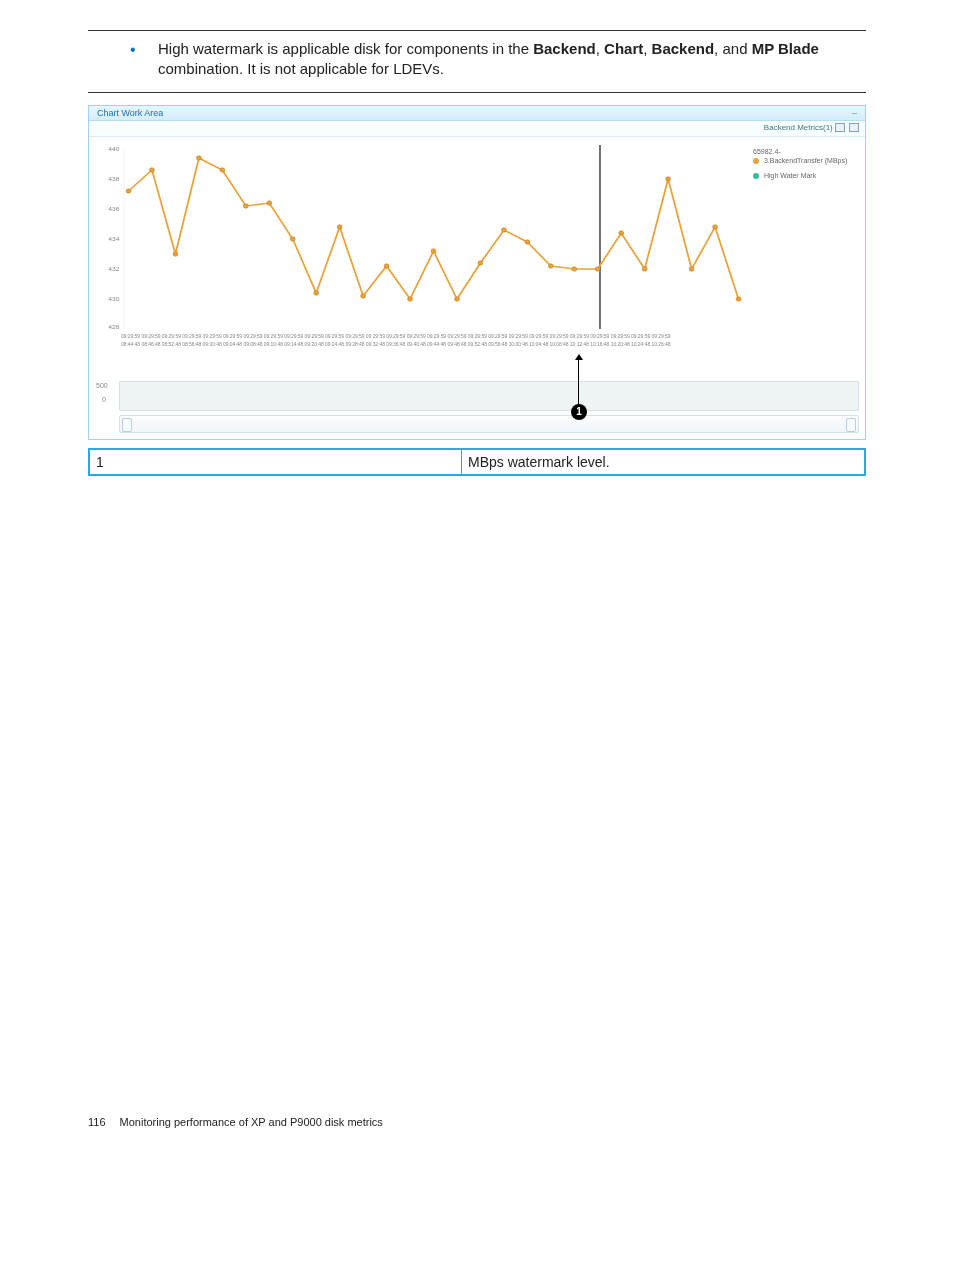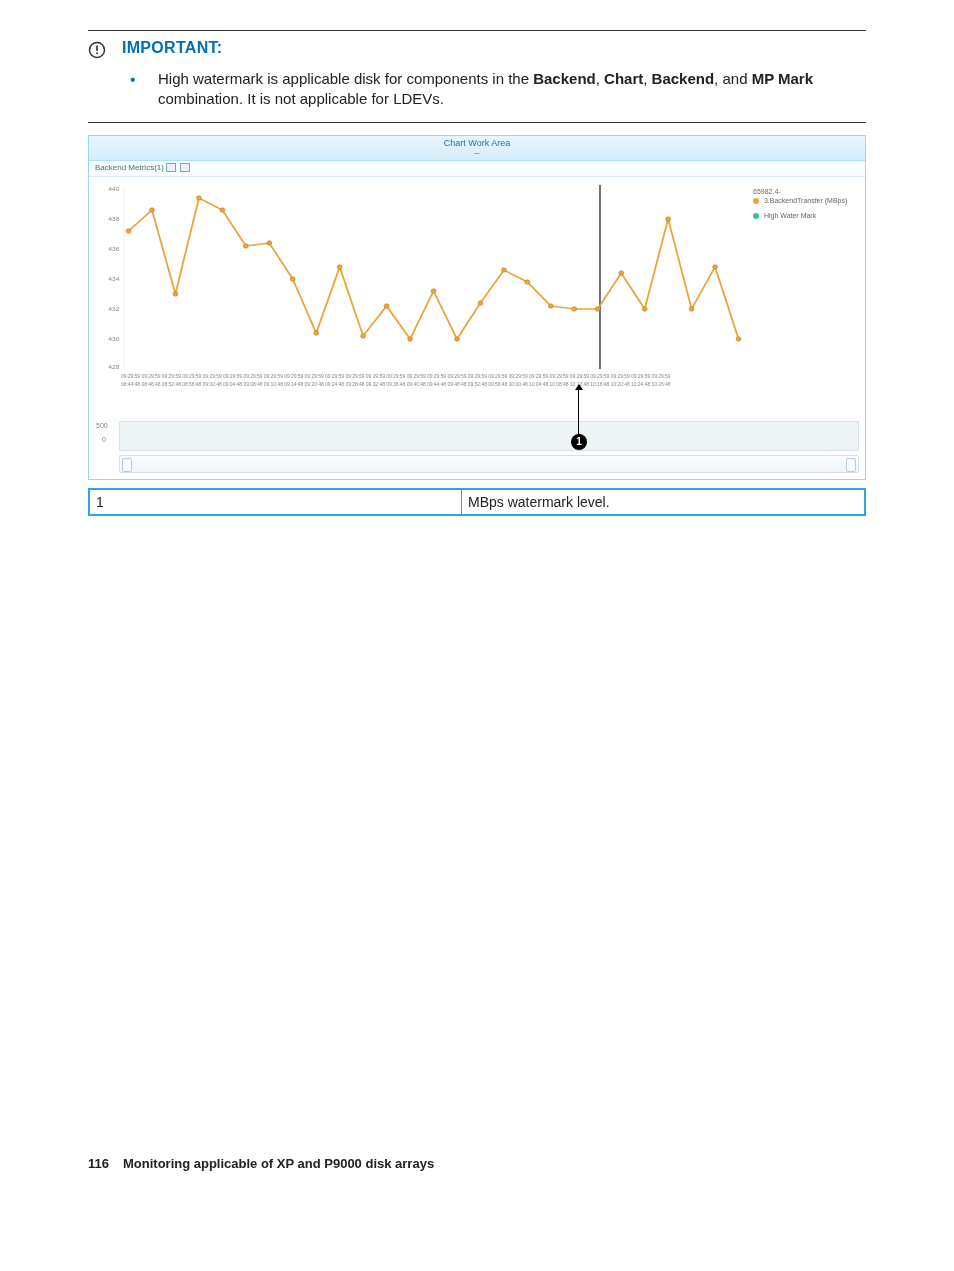--- a/index.html
+++ b/index.html
@@ -67,36 +67,35 @@
     background: #fff;
     padding: 0;
     font-size: 8px;
     color: #555;
     margin-bottom: 8px;
     position: relative;
   }
   .fig-titlebar {
     background: linear-gradient(#e8f5fe, #d4edfc);
     border-bottom: 1px solid #b6def3;
-    padding: 2px 18px;
+    padding: 2px 8px;
     font-size: 9px;
     color: #2273ae;
     display: flex;
     justify-content: space-between;
     align-items: center;
-    flex-direction: column;
   }
   .fig-sub {
     font-size: 8px;
     color: #477;
     padding: 2px 6px;
     background: #f8fdff;
     border-bottom: 1px solid #dceaf2;
     display:flex;
-    justify-content: flex-start;
+    justify-content: flex-end;
   }
   .fig-sub .icons span{
     display:inline-block;
     width:10px;height:9px;
     border:1px solid #7aa;
     background:#eef;
     margin-left:2px;
   }
   .fig-body {
     display: flex;
@@ -207,50 +206,39 @@
     vertical-align: top;
   }
   .key-table td.num {
     width: 48%;
   }
 
   
   .footer {
     position: relative;
     margin-top: 640px;
-    font-size: 13px;
+    font-size: 11px;
     color: #222;
     display: flex;
     align-items: center;
-    font-weight: bold;
   }
   .footer .pn {
     margin-right: 14px;
   }
 </style>
 </head>
 <body>
 
 <div class="page">
   <div class="rule"></div>
 
-  <div class="imp-row">
-    <div class="imp-icon">
-      <svg width="18" height="18" viewBox="0 0 18 18">
-        <circle cx="9" cy="9" r="7.5" fill="none" stroke="#333" stroke-width="1.5"></circle>
-        <rect x="8.2" y="4.5" width="1.6" height="5.5" fill="#333"></rect>
-        <rect x="8.2" y="11.3" width="1.6" height="1.8" fill="#333"></rect>
-      </svg>
-    </div>
-    <div class="imp-label">IMPORTANT:</div>
-  </div>
 
   <ul class="bullets">
     <li>
-      <span>High watermark is applicable disk for components in the </span><span class="bold">Backend</span><span>, </span><span class="bold">Chart</span><span>, </span><span class="bold">Backend</span><span>, and </span><span class="bold">MP Mark</span><span> combination. It is not applicable for LDEVs.</span>
+      <span>High watermark is applicable disk for components in the </span><span class="bold">Backend</span><span>, </span><span class="bold">Chart</span><span>, </span><span class="bold">Backend</span><span>, and </span><span class="bold">MP Blade</span><span> combination. It is not applicable for LDEVs.</span>
     </li>
   </ul>
 
   <div class="rule2"></div>
 
   <div class="figure">
     <div class="fig-titlebar">
       <span>Chart Work Area</span>
       <span style="font-size:9px;color:#4a7;">–</span>
     </div>
@@ -341,15 +329,15 @@
     <tbody>
         <tr>
       <td class="num">1</td>
       <td>MBps watermark level.</td>
     </tr>
   </tbody>
     </table>
 
   <div class="footer">
     <span class="pn">116</span>
-    <span>Monitoring applicable of XP and P9000 disk arrays</span>
+    <span>Monitoring performance of XP and P9000 disk metrics</span>
   </div>
 </div>
 
 </body></html>

